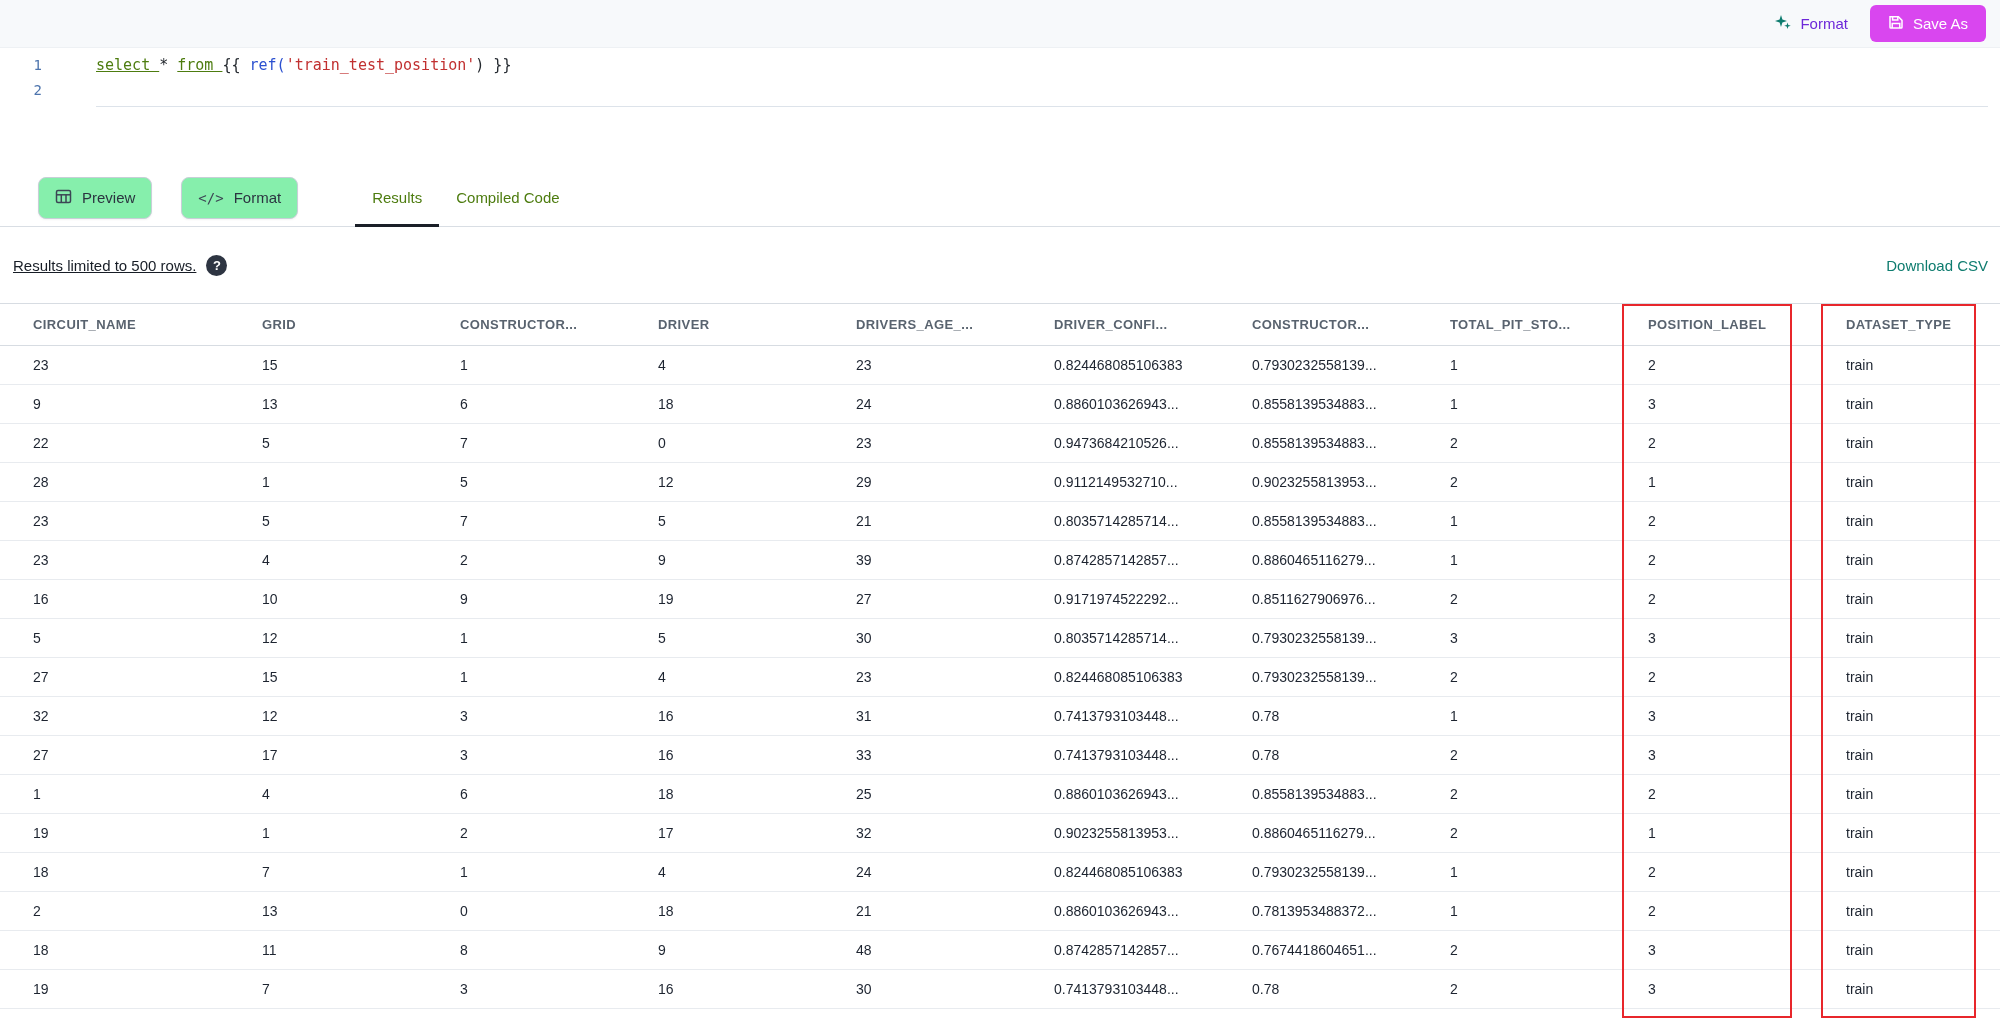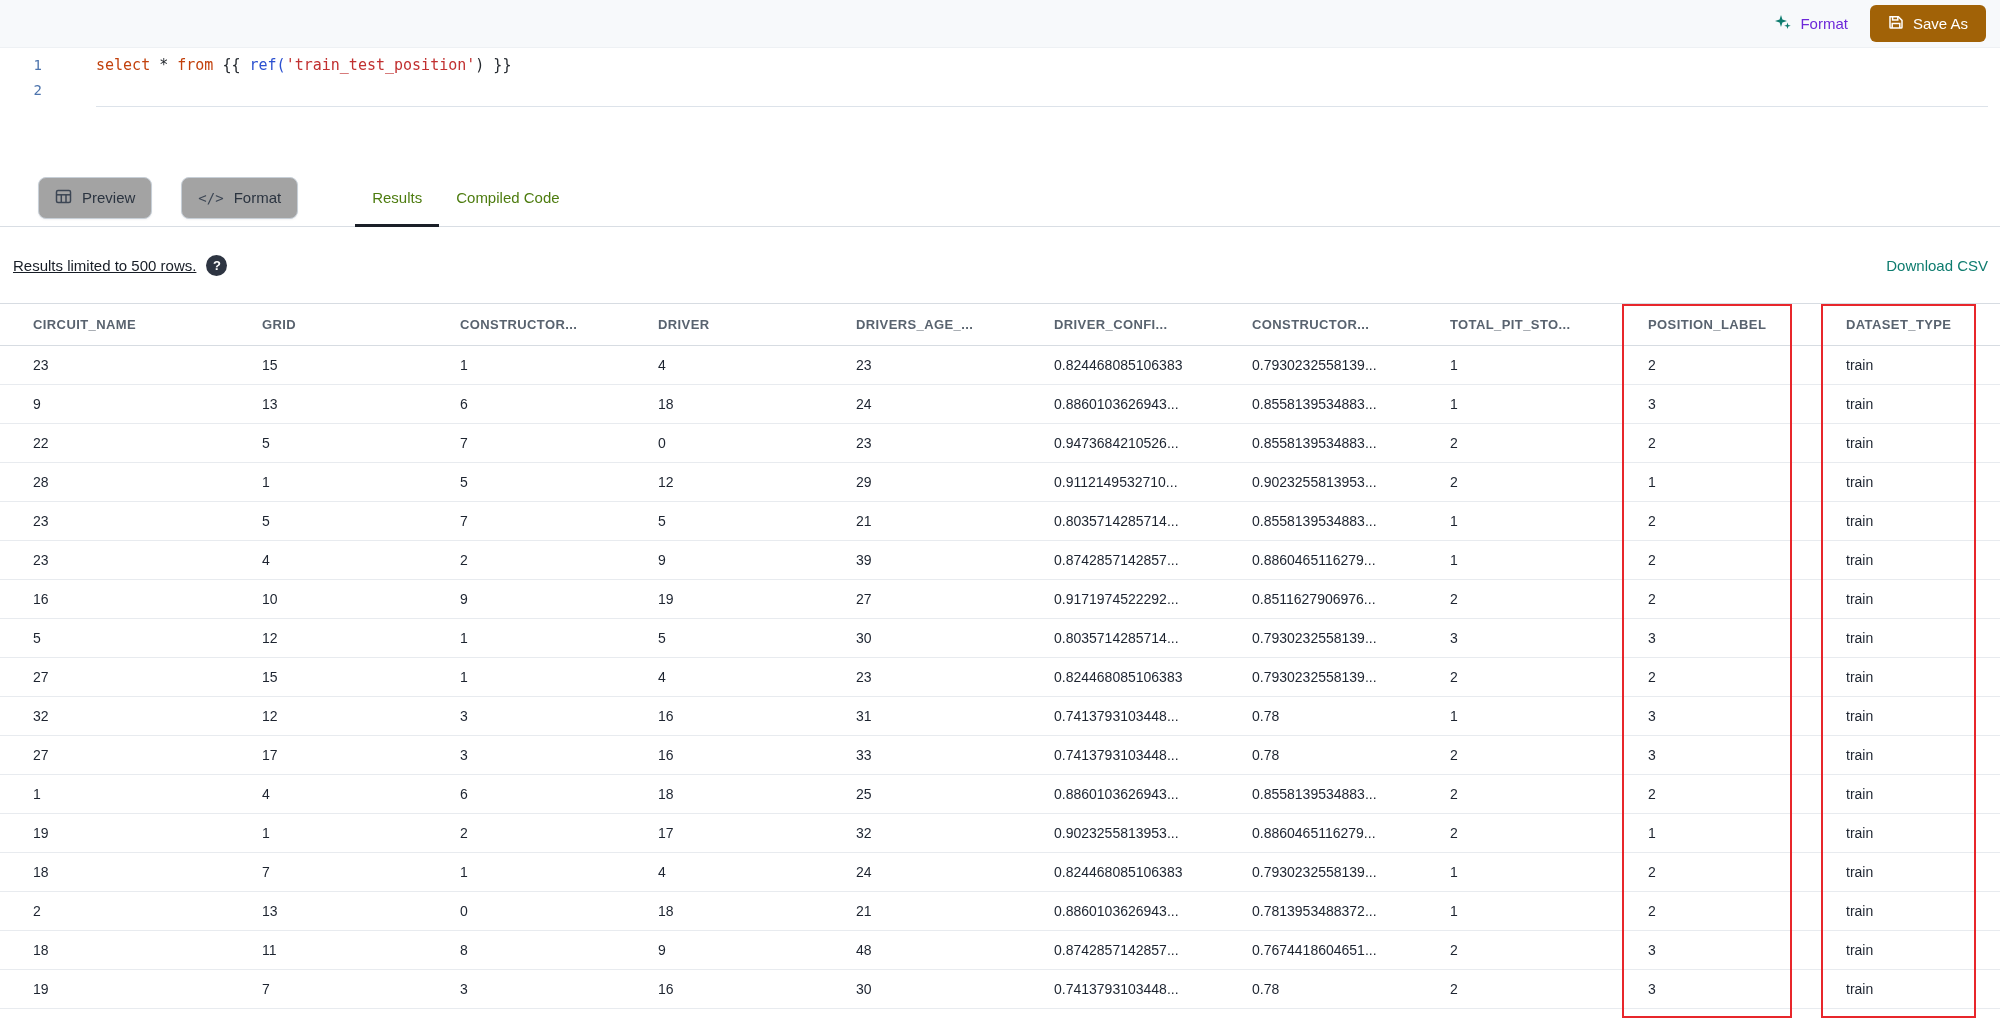--- a/index.html
+++ b/index.html
@@ -22,54 +22,54 @@
     gap: 22px;
     padding-right: 14px;
   }
   .format-btn {
     display: flex; align-items: center; gap: 8px;
     background: none; border: none; cursor: pointer;
     color: #6d28d9; font-size: 15px; font-family: inherit;
   }
   .saveas-btn {
     display: flex; align-items: center; gap: 9px;
-    background: #a16207; border: none; border-radius: 6px;
+    background: #d946ef; border: none; border-radius: 6px;
     color: #ffffff; font-size: 15px; font-family: inherit;
     height: 37px; padding: 0 18px; cursor: pointer; text-align: right;
   }
   .scribble { position: absolute; left: 1855px; top: 46px; pointer-events: none; }
 
   
   .editor { height: 121px; background: #ffffff; position: relative; padding-top: 4px; }
   .code-line {
     display: flex; align-items: center; height: 25px;
     font-family: "DejaVu Sans Mono", monospace; font-size: 15px;
   }
   .gutter {
     width: 42px; flex-shrink: 0; text-align: right;
     color: #4d74ad; font-size: 14px;
   }
   .code-text { padding-left: 54px; white-space: pre; }
-  .tok-keyword  { color: #c2410c; }
+  .tok-keyword  { color: #4d7c0f; text-decoration: underline; }
   .tok-plain    { color: #23282e; }
   .tok-function { color: #2b50d0; }
   .tok-string   { color: #c13030; }
   .editor-underline {
     position: absolute; left: 96px; right: 12px; top: 58px;
     border-top: 1px solid #dde3ea;
   }
 
   
   .toolbar {
     height: 58px; border-bottom: 1px solid #d9dee4;
     display: flex; align-items: stretch; padding-left: 38px;
   }
   .tool-btn {
     align-self: center; display: flex; align-items: center; gap: 10px;
-    background: #a3a3a3; border: 1px solid #c7cfd7; border-radius: 8px;
+    background: #86efac; border: 1px solid #c7cfd7; border-radius: 8px;
     height: 42px; padding: 0 16px; cursor: pointer;
     font-size: 15px; color: #2b3440; font-family: inherit;
     box-shadow: 0 1px 2px rgba(16,24,40,.05);
   }
   .tool-btn + .tool-btn { margin-left: 29px; }
   .compile-glyph { font-family: "DejaVu Sans Mono", monospace; font-size: 14px; color: #3c4654; }
   .tabs { display: flex; margin-left: 57px; }
   .tab {
     display: flex; align-items: center; padding: 0 17px;
     font-size: 15px; color: #4d7c0f; position: relative; cursor: pointer;

